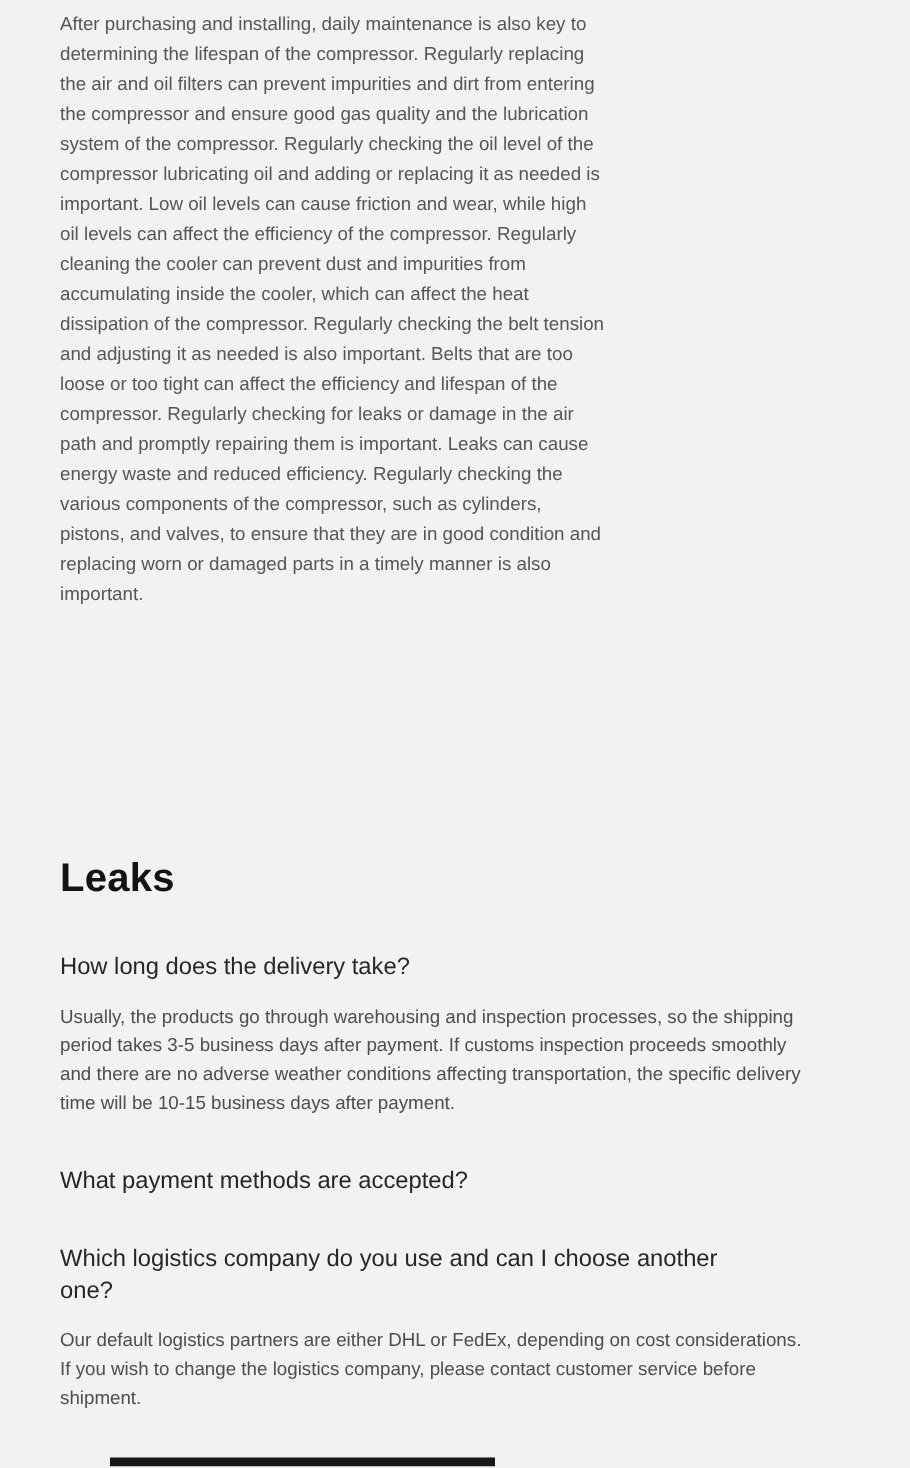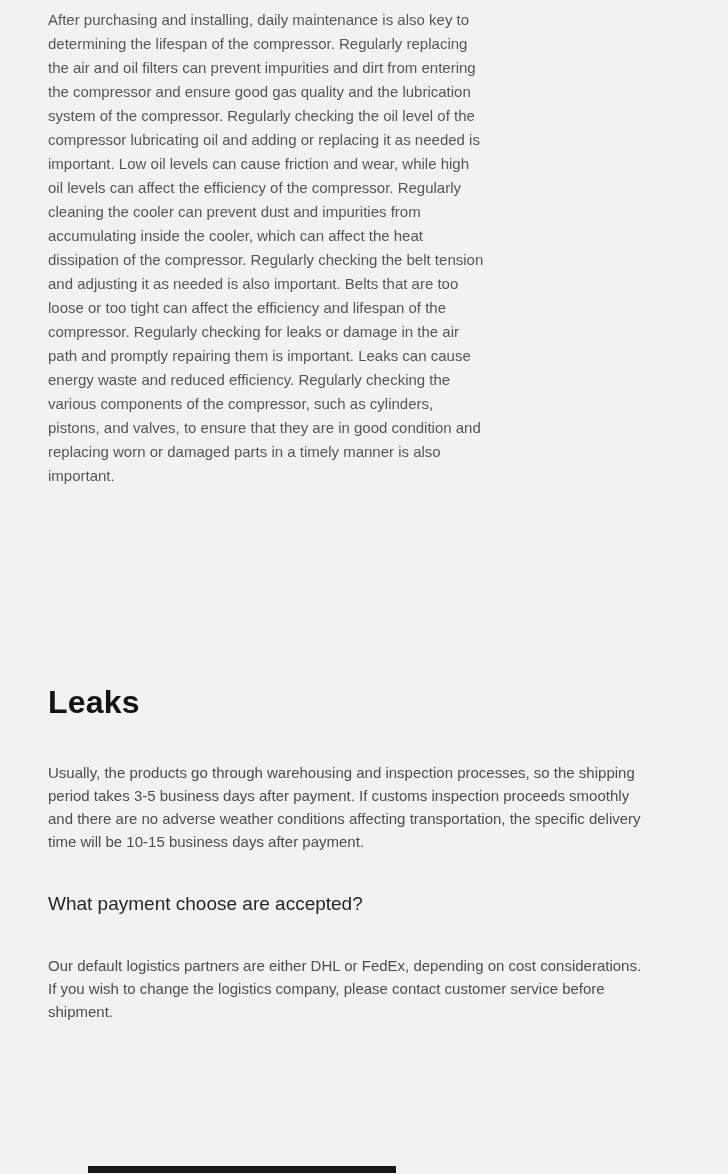--- a/index.html
+++ b/index.html
@@ -44,21 +44,21 @@
   .faq-item + .faq-item { margin-top: 38px; }
   .faq-question {
     margin: 0;
     max-width: 566px;
     font-size: 19px;
     line-height: 1.32;
     font-weight: 400;
     color: #262626;
   }
   .faq-answer {
-    margin: 28px 0 0 0;
+    margin: 16px 0 0 0;
     font-size: 15px;
     line-height: 23px;
     color: #4d4d4d;
   }
   .hscrollbar-thumb {
     position: absolute;
     left: 88px;
     bottom: 1px;
     width: 308px;
     height: 7px;
@@ -71,28 +71,30 @@
 <div class="page">
 
   <p class="intro">After purchasing and installing, daily maintenance is also key to determining the lifespan of the compressor. Regularly replacing the air and oil filters can prevent impurities and dirt from entering the compressor and ensure good gas quality and the lubrication system of the compressor. Regularly checking the oil level of the compressor lubricating oil and adding or replacing it as needed is important. Low oil levels can cause friction and wear, while high oil levels can affect the efficiency of the compressor. Regularly cleaning the cooler can prevent dust and impurities from accumulating inside the cooler, which can affect the heat dissipation of the compressor. Regularly checking the belt tension and adjusting it as needed is also important. Belts that are too loose or too tight can affect the efficiency and lifespan of the compressor. Regularly checking for leaks or damage in the air path and promptly repairing them is important. Leaks can cause energy waste and reduced efficiency. Regularly checking the various components of the compressor, such as cylinders, pistons, and valves, to ensure that they are in good condition and replacing worn or damaged parts in a timely manner is also important.</p>
 
   <div class="faqs">
     <h2 class="faqs-title">Leaks</h2>
 
     <div class="faq-list">
 
         <section class="faq-item">
+          <h3 class="faq-question">How long does the delivery take?</h3>
           <p class="faq-answer">Usually, the products go through warehousing and inspection processes, so the shipping period takes 3-5 business days after payment. If customs inspection proceeds smoothly and there are no adverse weather conditions affecting transportation, the specific delivery time will be 10-15 business days after payment.</p>
         </section>
 
         <section class="faq-item">
-          <h3 class="faq-question">What payment choose are accepted?</h3>
+          <h3 class="faq-question">What payment methods are accepted?</h3>
         </section>
 
         <section class="faq-item">
+          <h3 class="faq-question">Which logistics company do you use and can I choose another one?</h3>
           <p class="faq-answer">Our default logistics partners are either DHL or FedEx, depending on cost considerations. If you wish to change the logistics company, please contact customer service before shipment.</p>
         </section>
       </div>
   </div>
 
   <div class="hscrollbar-thumb" style="background: rgb(23, 23, 26);"></div>
 
 </div>
 
 </body></html>

